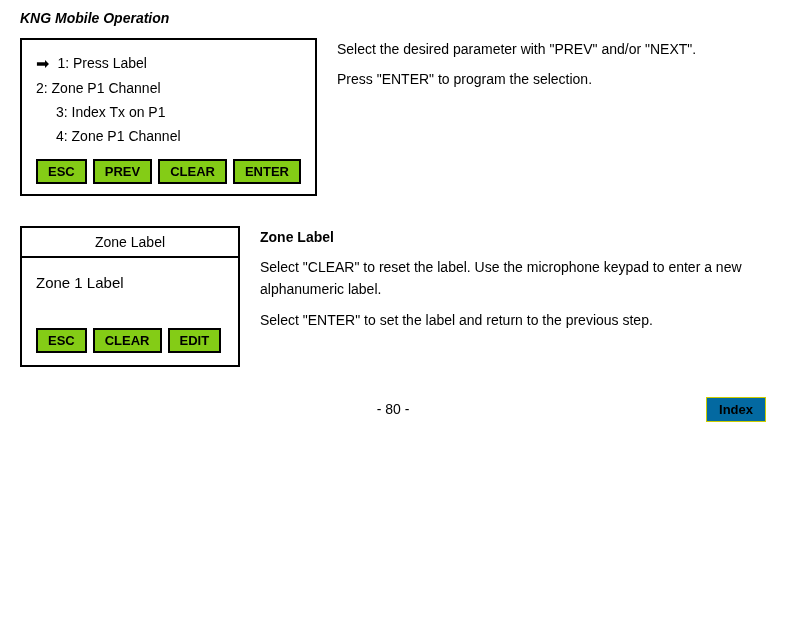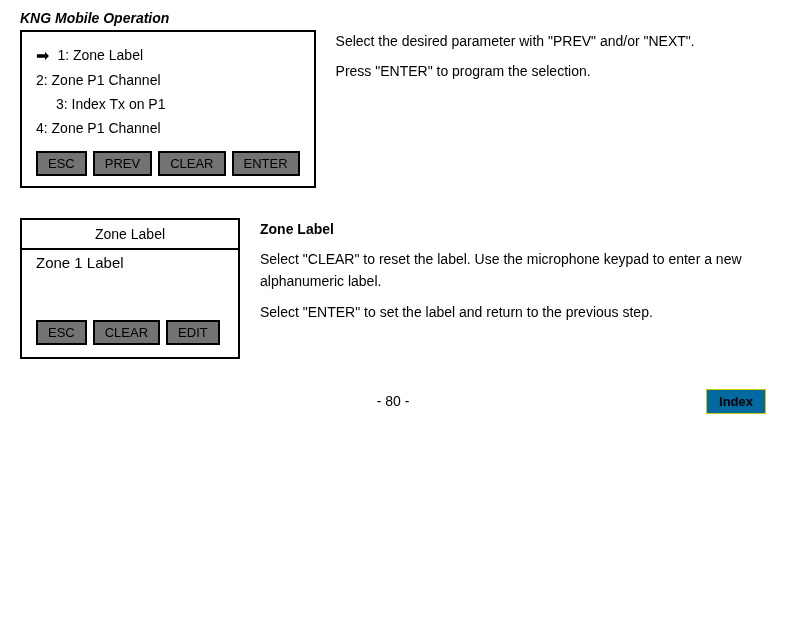--- a/index.html
+++ b/index.html
@@ -9,21 +9,21 @@
       background: #fff;
       width: 786px;
       min-height: 622px;
       padding: 10px 20px;
     }
 
     .page-title {
       font-weight: bold;
       font-style: italic;
       font-size: 14px;
-      margin-bottom: 4px;
+      margin-bottom: 12px;
     }
 
     .section {
       display: flex;
       flex-direction: row;
       margin-bottom: 30px;
       gap: 20px;
     }
 
     .panel {
@@ -53,22 +53,22 @@
     .panel-buttons {
       display: flex;
       gap: 6px;
       margin-top: 10px;
     }
 
     .btn {
       border: 2px solid #000;
       padding: 3px 10px;
       font-size: 13px;
-      font-weight: normal;
-      background: #737373;
+      font-weight: bold;
+      background: #84cc16;
       cursor: pointer;
       font-family: Arial, sans-serif;
     }
 
     .description {
       flex: 1;
       font-size: 14px;
       line-height: 1.6;
     }
 
@@ -85,21 +85,21 @@
 
     .zone-panel-header {
       border-bottom: 2px solid #000;
       text-align: center;
       padding: 6px;
       font-size: 14px;
       background: #fff;
     }
 
     .zone-panel-content {
-      padding: 4px 14px 10px 14px;
+      padding: 16px 14px 10px 14px;
       font-size: 15px;
       min-height: 60px;
     }
 
     .zone-panel-buttons {
       display: flex;
       gap: 6px;
       padding: 10px 14px 12px 14px;
     }
 
@@ -135,30 +135,30 @@
 </head>
 <body>
 
 <div class="page-title">KNG Mobile Operation</div>
 
 <div class="section">
   <div class="panel">
     <ul class="panel-menu-items">
       <li>
         <span class="arrow">➡</span>
-        <span>1: Zone Label</span>
+        <span>1: Press Label</span>
       </li>
       <li>
         <span style="">2: Zone P1 Channel</span>
       </li>
       <li>
         <span style="margin-left:20px;">3: Index Tx on P1</span>
       </li>
       <li>
-        <span style="">4: Zone P1 Channel</span>
+        <span style="margin-left:20px;">4: Zone P1 Channel</span>
       </li>
     </ul>
     <div class="panel-buttons">
       <button class="btn">ESC</button>
       <button class="btn">PREV</button>
       <button class="btn">CLEAR</button>
       <button class="btn">ENTER</button>
     </div>
   </div>
   <div class="description">

